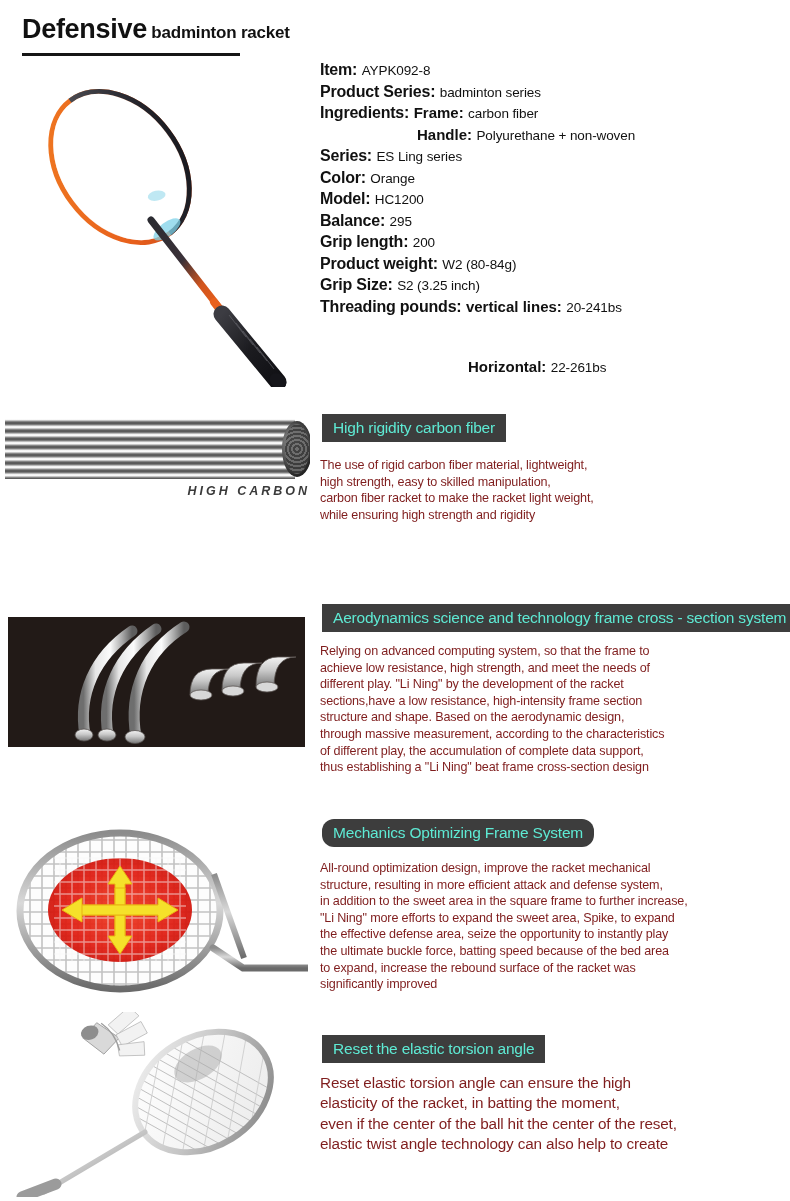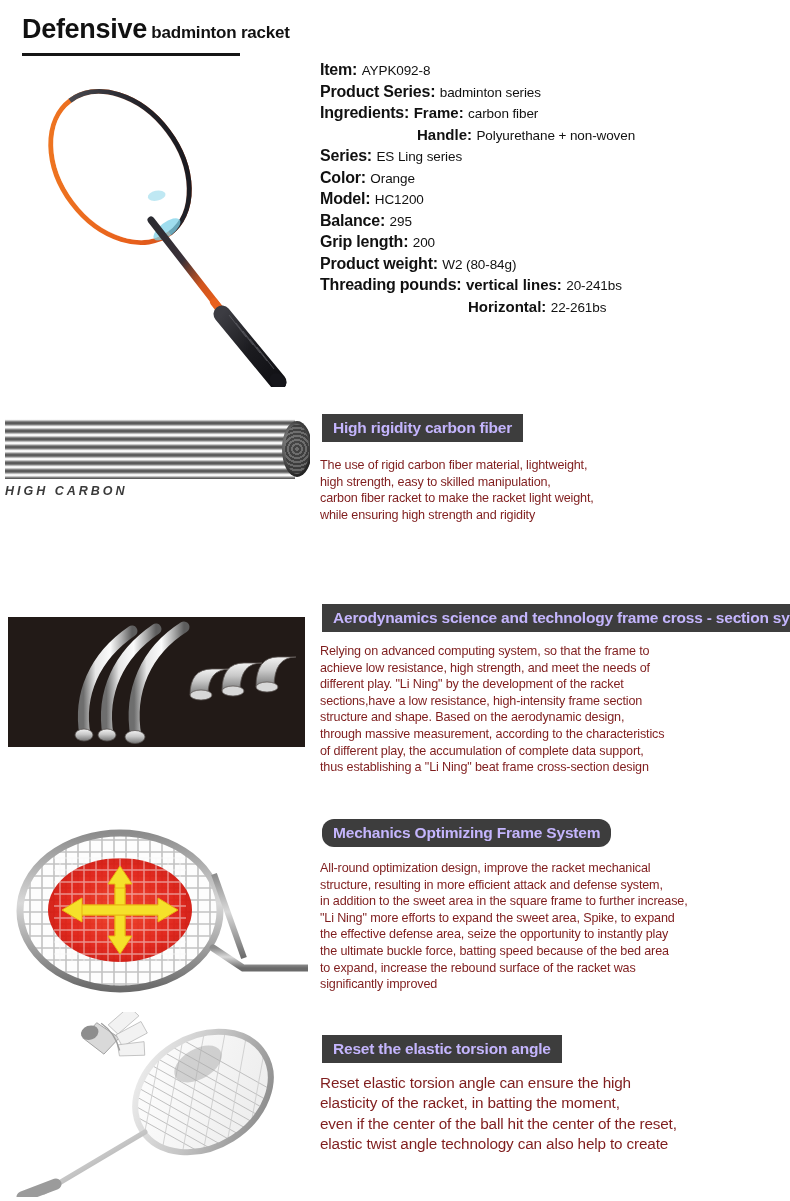--- a/index.html
+++ b/index.html
@@ -16,46 +16,46 @@
   #title-block .t-sub{font-size:17px;font-weight:600;letter-spacing:-0.2px;}
   #title-rule{left:22px;top:53px;width:218px;height:3px;background:#161616;}
 
   
   #spec-list{left:320px;top:60px;width:450px;}
   .spec-row{line-height:20.5px;white-space:nowrap;}
   .spec-k{font-size:16px;font-weight:700;letter-spacing:-0.2px;}
   .spec-v{font-size:13.5px;font-weight:400;letter-spacing:-0.1px;}
   .spec-k2{font-size:15px;font-weight:700;}
   .indent-row{padding-left:97px;}
-  .indent-row2{padding-left:148px;}
+  .indent-row2{padding-left:148px;margin-top:39px;}
 
   
   .banner{
-    background:#3d3d3d;color:#c4b5fd;display:inline-block;
-    font-size:15.5px;font-weight:700;letter-spacing:-0.2px;
+    background:#3d3d3d;color:#5eead4;display:inline-block;
+    font-size:15.5px;font-weight:400;letter-spacing:-0.2px;
     padding:5px 11px 6px 11px;line-height:17px;white-space:nowrap;
   }
   .para{font-size:12.6px;line-height:16.6px;letter-spacing:-0.15px;color:#7f1d1d;}
   .para.big{font-size:15.3px;line-height:20.4px;}
   .para div{white-space:nowrap;}
 
   
   .imgbox{overflow:hidden;}
 
   
   #carbon-img{left:5px;top:419px;width:305px;height:60px;}
   .rods{position:absolute;left:0;top:0;width:290px;height:60px;
     background:repeating-linear-gradient(to bottom,
       #ffffff 0px,#f2f2f2 1px,#9a9a9a 2px,#4a4a4a 4px,#8e8e8e 6px,#e8e8e8 7px,#ffffff 8px);}
   #carbon-cap{position:absolute;left:277px;top:2px;width:30px;height:56px;border-radius:50%;
     background:radial-gradient(circle at 35% 35%,#8e8e8e,#3b3b3b 70%,#2a2a2a);
     box-shadow:inset -3px 0 6px rgba(0,0,0,.5);}
   #carbon-cap:after{content:"";position:absolute;inset:3px;border-radius:50%;
     background:repeating-radial-gradient(circle at 50% 50%,#6e6e6e 0 2px,#3a3a3a 2px 4px);opacity:.85;}
-  #carbon-label{left:5px;top:484px;width:305px;text-align:left;
+  #carbon-label{left:5px;top:484px;width:305px;text-align:right;
     font-size:12.5px;font-weight:700;font-style:italic;letter-spacing:3px;color:#3a3a3a;}
 
   
   #s1-banner{left:322px;top:414px;}
   #s1-para{left:320px;top:457px;}
   #s2-banner{left:322px;top:604px;}
   #s2-para{left:320px;top:643px;}
   #s3-banner{left:322px;top:819px;border-radius:12px;}
   #s3-para{left:320px;top:860px;}
   #s4-banner{left:322px;top:1035px;}
@@ -156,20 +156,24 @@
     <span class="spec-k">Balance:</span>
     <span class="spec-v">295</span>
   </div>
   <div class="spec-row">
     <span class="spec-k">Grip length:</span>
     <span class="spec-v">200</span>
   </div>
   <div class="spec-row">
     <span class="spec-k">Product weight:</span>
     <span class="spec-v">W2 (80-84g)</span>
+  </div>
+  <div class="spec-row">
+    <span class="spec-k">Grip Size:</span>
+    <span class="spec-v">S2 (3.25 inch)</span>
   </div>
   <div class="spec-row">
     <span class="spec-k">Threading pounds:</span>
     <span class="spec-k2">vertical lines:</span>
     <span class="spec-v">20-241bs</span>
   </div>
   <div class="spec-row indent-row2">
     <span class="spec-k2">Horizontal:</span>
     <span class="spec-v">22-261bs</span>
   </div>

